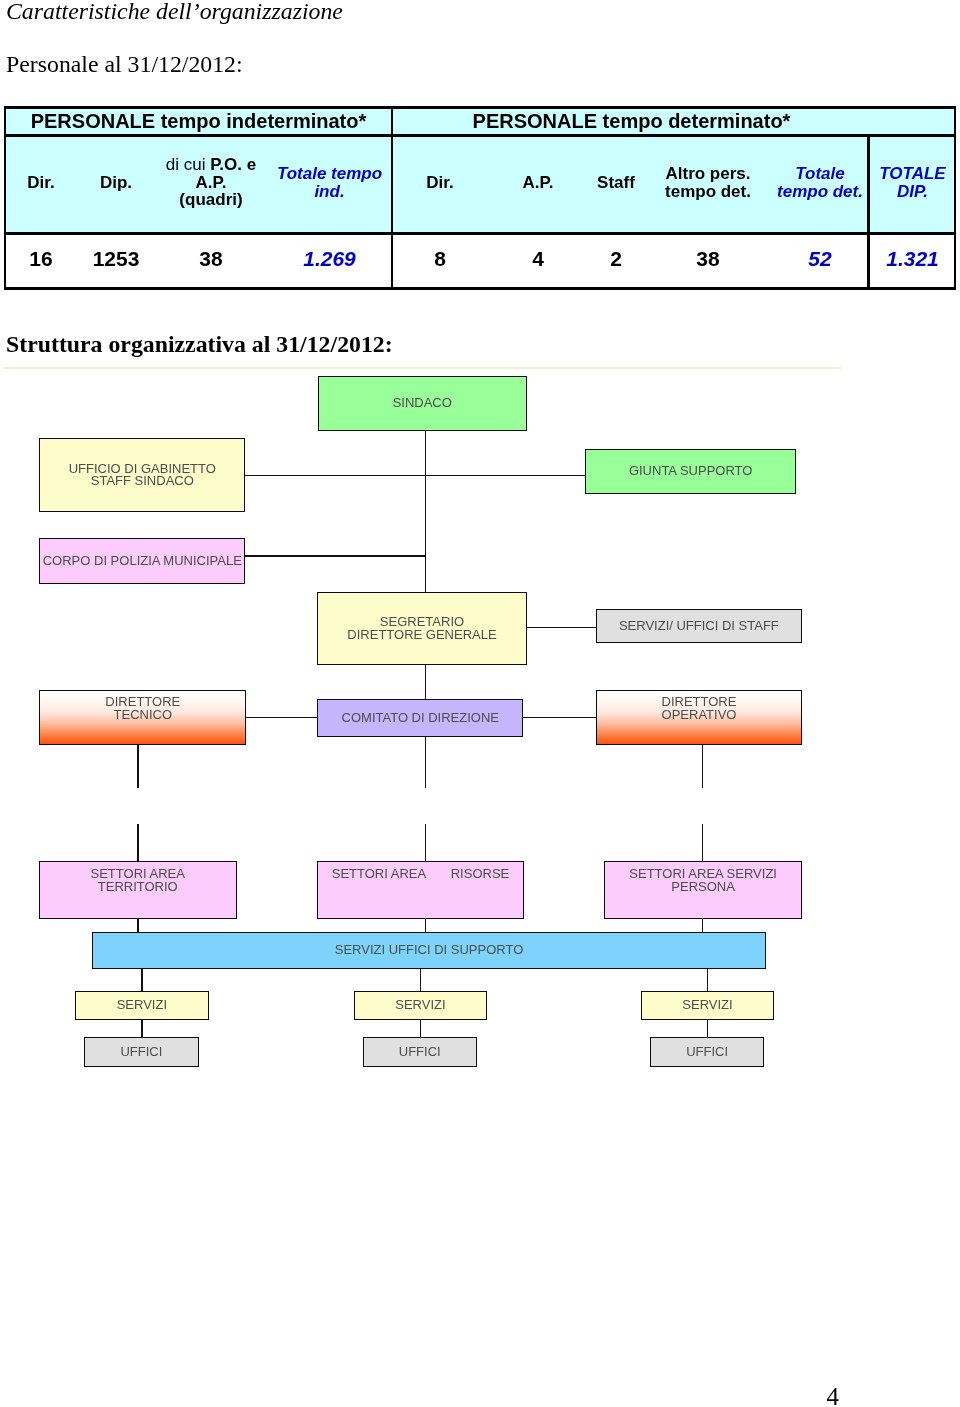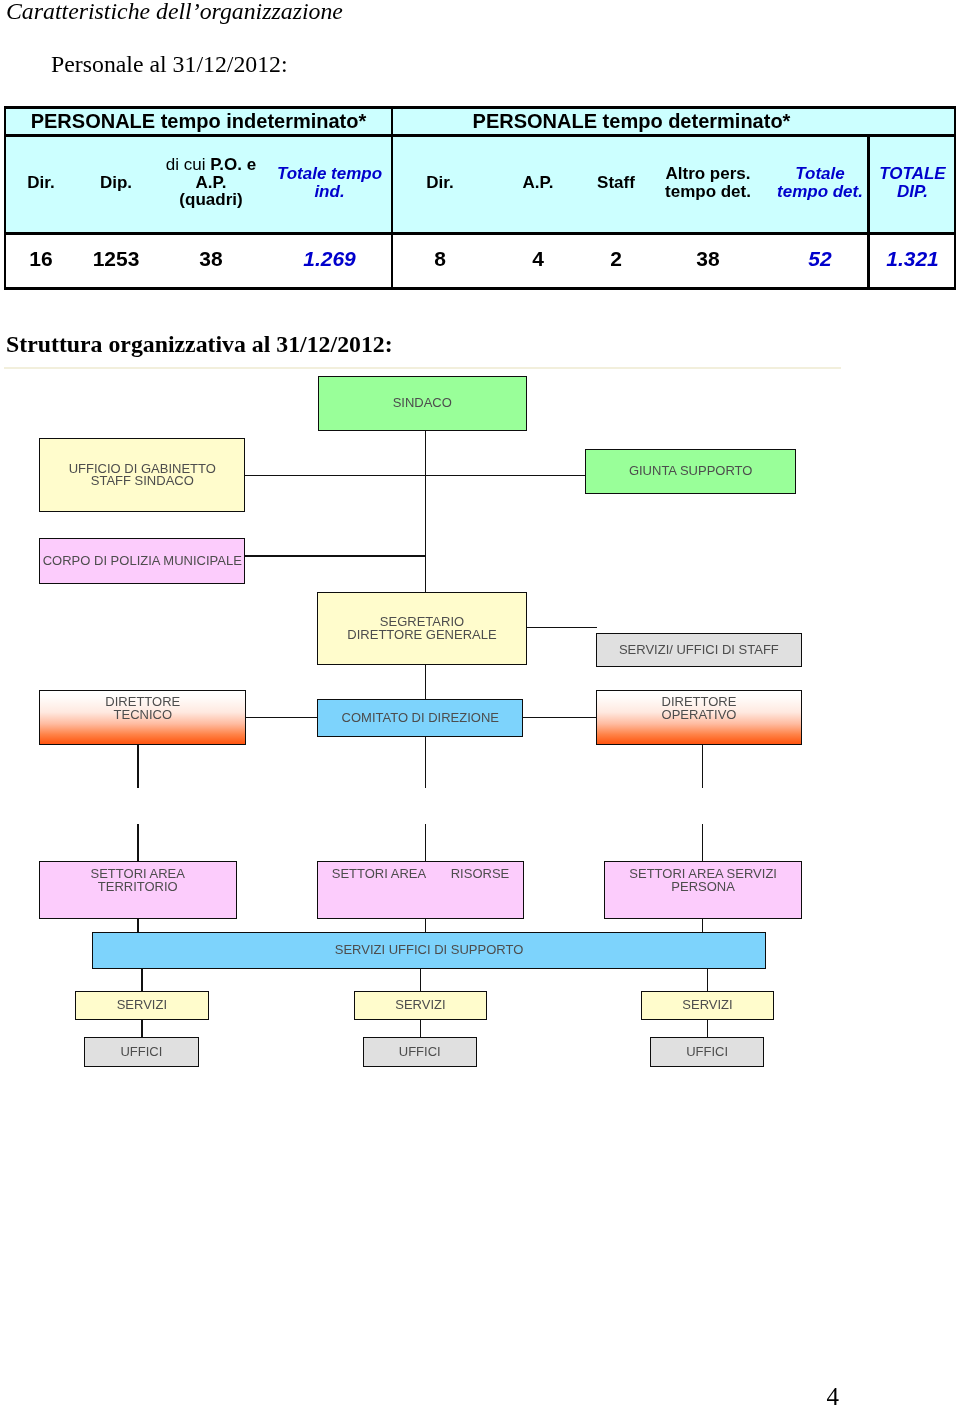--- a/index.html
+++ b/index.html
@@ -1,21 +1,21 @@
 <!DOCTYPE html>
 <html><head>
 <meta charset="utf-8">
 <title>Caratteristiche dell'organizzazione</title>
 <style>
   html,body{margin:0;padding:0;}
   body{width:960px;height:1407px;background:#ffffff;position:relative;
        font-family:"Liberation Serif",serif;overflow:hidden;}
   .abs{position:absolute;}
   #doc-title{left:6px;top:-3px;font-style:italic;font-size:23.8px;line-height:28px;color:#000;white-space:nowrap;}
-  #sub1{left:6px;top:50px;font-size:23.8px;line-height:28px;color:#000;white-space:nowrap;margin-left:45px;}
+  #sub1{left:6px;top:50px;font-size:23.8px;line-height:28px;color:#000;white-space:nowrap;}
   #sub2{left:6px;top:330px;font-size:23.8px;line-height:28px;color:#000;white-space:nowrap;font-weight:bold;}
   #pageno{left:0;top:1384px;width:839px;text-align:right;font-size:25px;line-height:26px;color:#000;}
 
   
   #stats-table{left:4px;top:106px;width:952px;height:183.5px;
       font-family:"Liberation Sans",sans-serif;}
   #stats-table .cell{position:absolute;text-align:center;font-weight:bold;
       color:#000;line-height:17.5px;}
   .fillcyan{position:absolute;background:#CCFFFF;}
   .rule{position:absolute;background:#000;}
@@ -103,23 +103,23 @@
   <div class="ln" style="left:706.6px;top:968px;width:1.7px;height:24px;"></div>
   <div class="ln" style="left:141px;top:1019px;width:1.7px;height:19px;"></div>
   <div class="ln" style="left:419.5px;top:1019px;width:1.7px;height:19px;"></div>
   <div class="ln" style="left:706.6px;top:1019px;width:1.7px;height:19px;"></div>
 
   <div class="node" style="left:317.5px;top:375.8px;width:209.5px;height:55px;background:#99FF99;">SINDACO</div>
   <div class="node" style="left:39.3px;top:438.3px;width:206px;height:74px;background:#FFFCCC;">UFFICIO DI GABINETTO<br>STAFF SINDACO</div>
   <div class="node" style="left:585.3px;top:448.6px;width:210.7px;height:45px;background:#99FF99;">GIUNTA SUPPORTO</div>
   <div class="node" style="left:39.3px;top:537.9px;width:206px;height:45.8px;background:#FCCCFC;">CORPO DI POLIZIA MUNICIPALE</div>
   <div class="node" style="left:317.3px;top:591.7px;width:209.4px;height:73.7px;background:#FFFCCC;">SEGRETARIO<br>DIRETTORE GENERALE</div>
-  <div class="node" style="left:596px;top:609.2px;width:205.7px;height:34.1px;background:#E0E0E0;margin-top:24px;">SERVIZI/ UFFICI DI STAFF</div>
+  <div class="node" style="left:596px;top:609.2px;width:205.7px;height:34.1px;background:#E0E0E0;">SERVIZI/ UFFICI DI STAFF</div>
   <div class="node topal2" style="left:39.3px;top:690.3px;width:207px;height:55px;background:linear-gradient(180deg,#FFFFFF 0%,#FFFCFA 12%,#FFE9E0 40%,#FFBBA0 62%,#FF8348 82%,#FF5E1A 96%,#FF5512 100%);">DIRETTORE<br>TECNICO</div>
-  <div class="node" style="left:317.3px;top:699px;width:206px;height:38px;background:#7dd3fc;">COMITATO DI DIREZIONE</div>
+  <div class="node" style="left:317.3px;top:699px;width:206px;height:38px;background:#c4b5fd;">COMITATO DI DIREZIONE</div>
   <div class="node topal2" style="left:596px;top:690.3px;width:206px;height:55px;background:linear-gradient(180deg,#FFFFFF 0%,#FFFCFA 12%,#FFE9E0 40%,#FFBBA0 62%,#FF8348 82%,#FF5E1A 96%,#FF5512 100%);">DIRETTORE<br>OPERATIVO</div>
   <div class="node topal" style="left:38.9px;top:861.3px;width:197.7px;height:57.7px;background:#FCCCFC;">SETTORI AREA<br>TERRITORIO</div>
   <div class="node topal pre" style="left:317.1px;top:861.3px;width:206.8px;height:57.7px;background:#FCCCFC;">SETTORI AREA       RISORSE</div>
   <div class="node topal" style="left:604.4px;top:861.3px;width:197.5px;height:57.7px;background:#FCCCFC;">SETTORI AREA SERVIZI<br>PERSONA</div>
   <div class="node" style="left:92px;top:932px;width:674px;height:37px;background:#7dd3fc;">SERVIZI UFFICI DI SUPPORTO</div>
   <div class="node" style="left:75.2px;top:991px;width:133.4px;height:28.7px;background:#FFFCCC;">SERVIZI</div>
   <div class="node" style="left:353.9px;top:991px;width:133.1px;height:28.7px;background:#FFFCCC;">SERVIZI</div>
   <div class="node" style="left:640.8px;top:991px;width:133.4px;height:28.7px;background:#FFFCCC;">SERVIZI</div>
   <div class="node" style="left:84.1px;top:1037.1px;width:114.5px;height:30.3px;background:#E0E0E0;">UFFICI</div>
   <div class="node" style="left:362.8px;top:1037.1px;width:113.8px;height:30.3px;background:#E0E0E0;">UFFICI</div>

